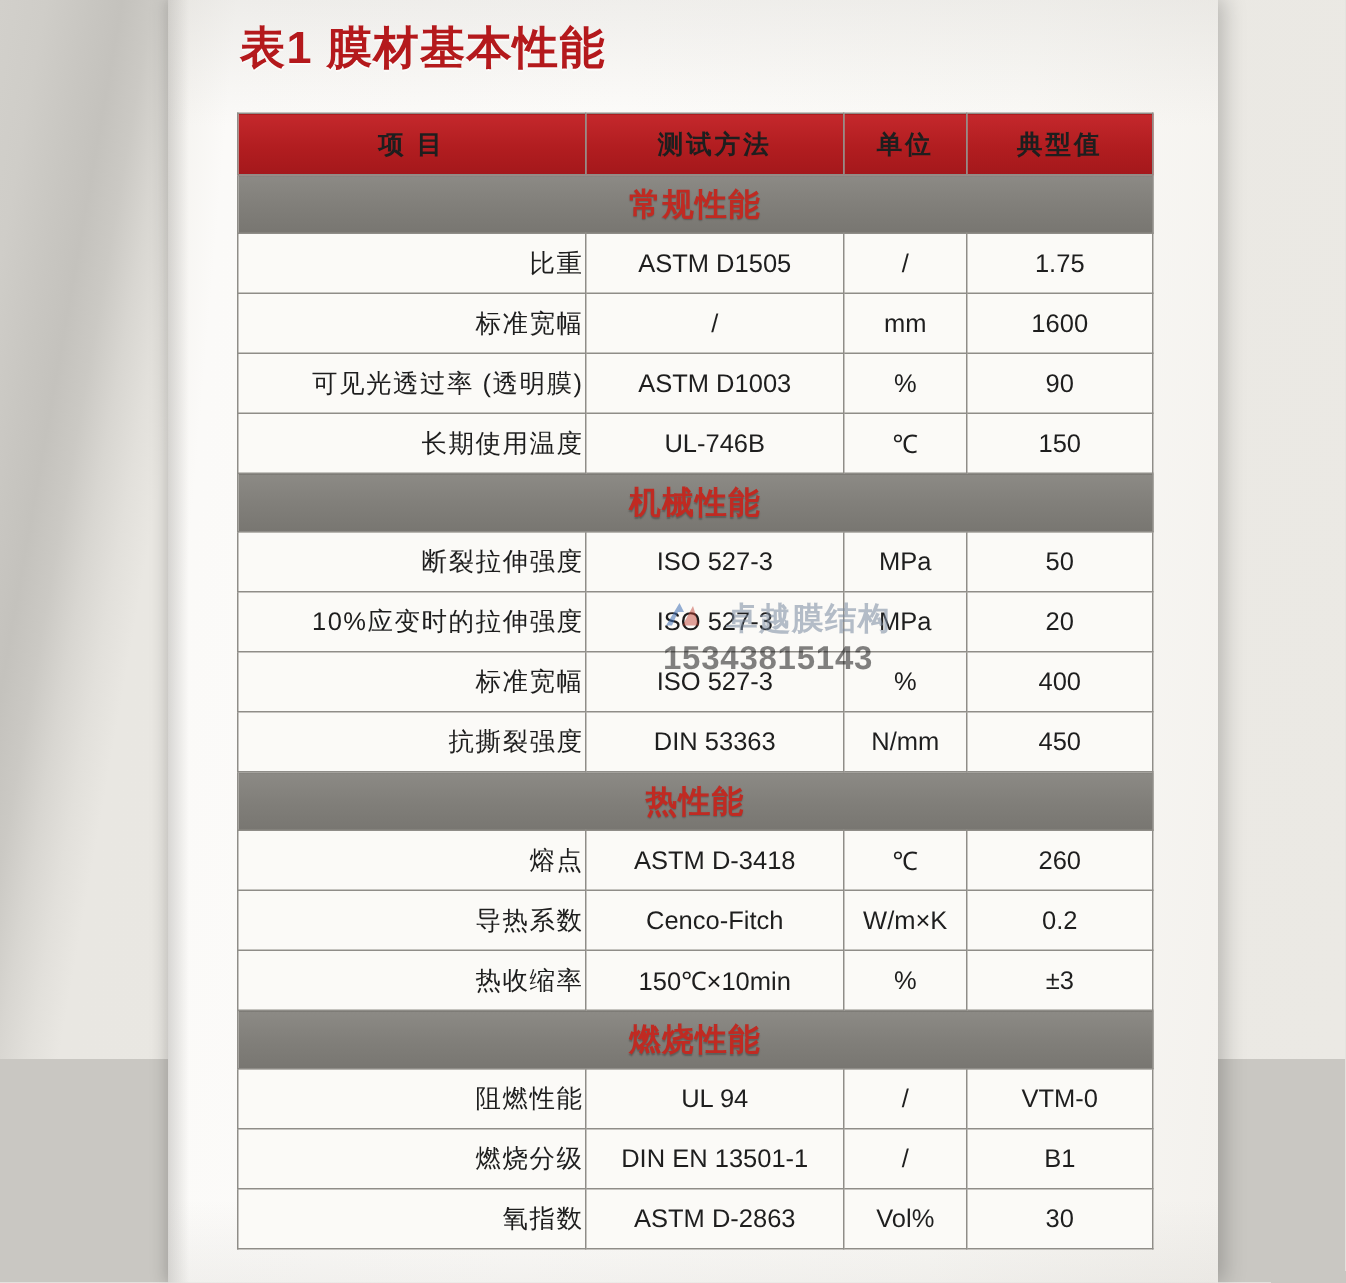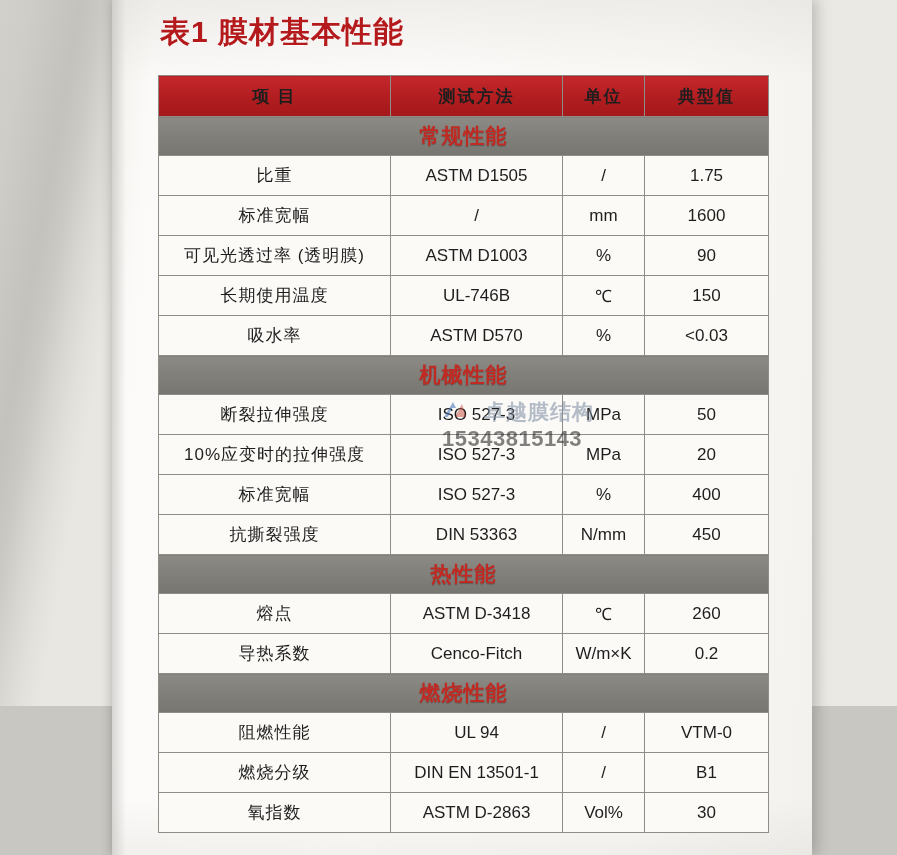--- a/index.html
+++ b/index.html
@@ -83,20 +83,21 @@
     height: 36px;
     letter-spacing: 1px;
     text-shadow: 0 1px 1px rgba(0,0,0,0.25);
   }
   tr.data td {
     height: 37px;
     background: #fbfaf7;
   }
   tr.data td.item {
     letter-spacing: 1px;
+    text-align: right;
   }
   col.c-item { width: 232px; }
   col.c-method { width: 172px; }
   col.c-unit { width: 82px; }
   col.c-value { width: 124px; }
 
   
   #watermark {
     position: absolute;
     left: 330px;
@@ -190,26 +191,20 @@
             <td>ASTM D1003</td>
             <td>%</td>
             <td>90</td>
           </tr>
           <tr class="data">
             <td class="item">长期使用温度</td>
             <td>UL-746B</td>
             <td>℃</td>
             <td>150</td>
           </tr>
-          <tr class="data">
-            <td class="item">吸水率</td>
-            <td>ASTM D570</td>
-            <td>%</td>
-            <td>&lt;0.03</td>
-          </tr>
 
           <tr class="section">
             <td colspan="4">机械性能</td>
           </tr>
           <tr class="data">
             <td class="item">断裂拉伸强度</td>
             <td>ISO 527-3</td>
             <td>MPa</td>
             <td>50</td>
           </tr>
@@ -239,20 +234,26 @@
             <td class="item">熔点</td>
             <td>ASTM D-3418</td>
             <td>℃</td>
             <td>260</td>
           </tr>
           <tr class="data">
             <td class="item">导热系数</td>
             <td>Cenco-Fitch</td>
             <td>W/m×K</td>
             <td>0.2</td>
+          </tr>
+          <tr class="data">
+            <td class="item">热收缩率</td>
+            <td>150℃×10min</td>
+            <td>%</td>
+            <td>±3</td>
           </tr>
 
           <tr class="section">
             <td colspan="4">燃烧性能</td>
           </tr>
           <tr class="data">
             <td class="item">阻燃性能</td>
             <td>UL 94</td>
             <td>/</td>
             <td>VTM-0</td>

